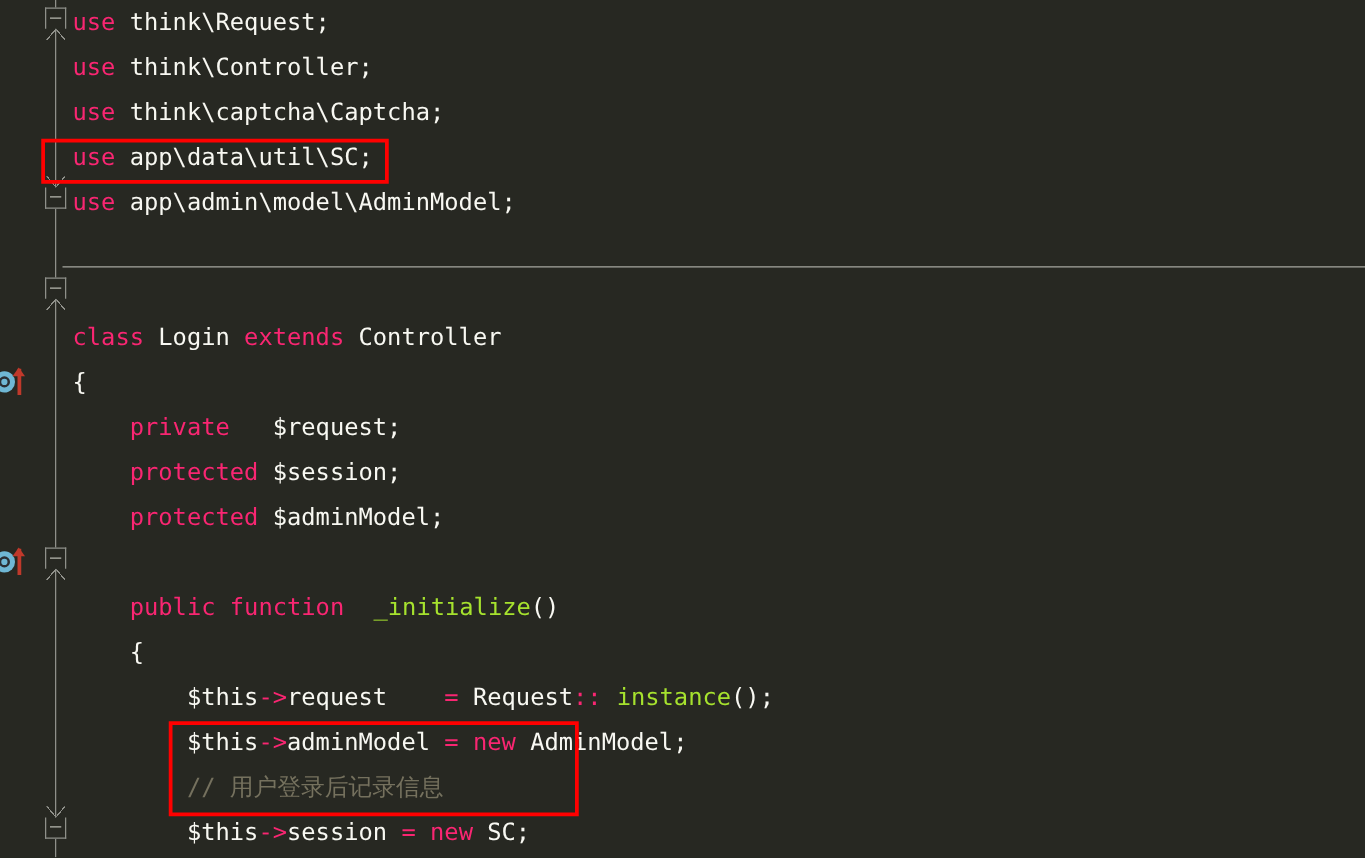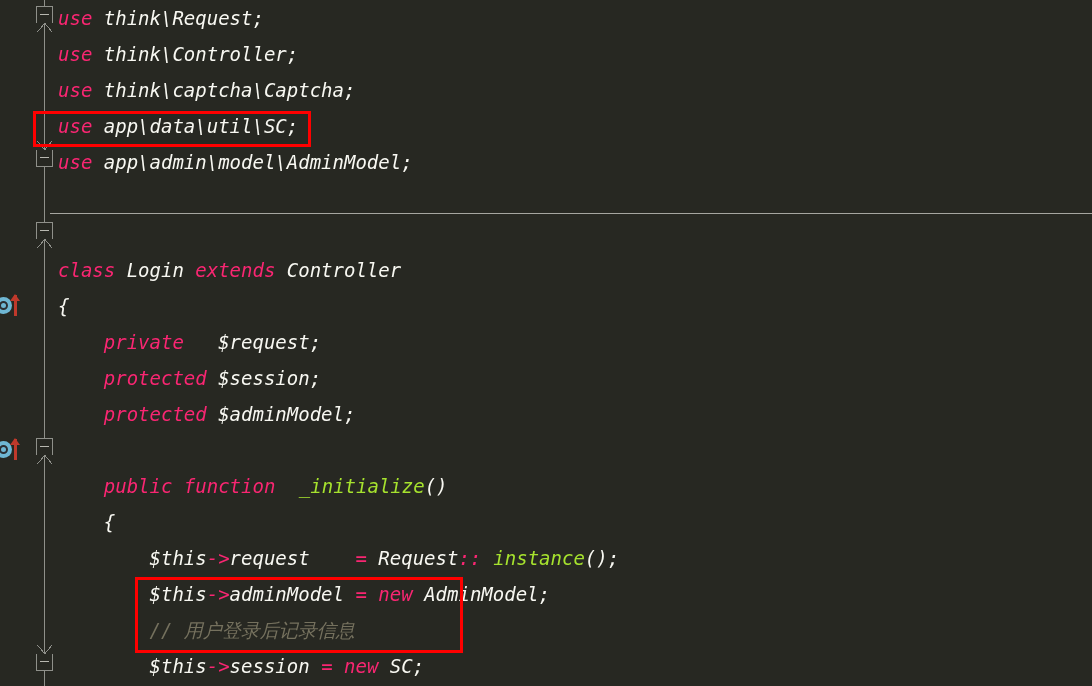--- a/index.html
+++ b/index.html
@@ -128,21 +128,20 @@
     left: 50px;
     top: 0;
     right: 0;
     white-space: pre;
   }
   .line {
     height: 36px;
     line-height: 36px;
     padding-left: 8px;
     white-space: pre;
-    font-style: italic;
   }
   .kw      { color: #f92672; }
   .ident   { color: #f8f8f2; }
   .fn      { color: #a6e22e; margin-left: 12px; }
   .op      { color: #f92672; }
   .comment { color: #75715e; }
   .plain   { color: #f8f8f2; }
 
   
   .hl-box {

